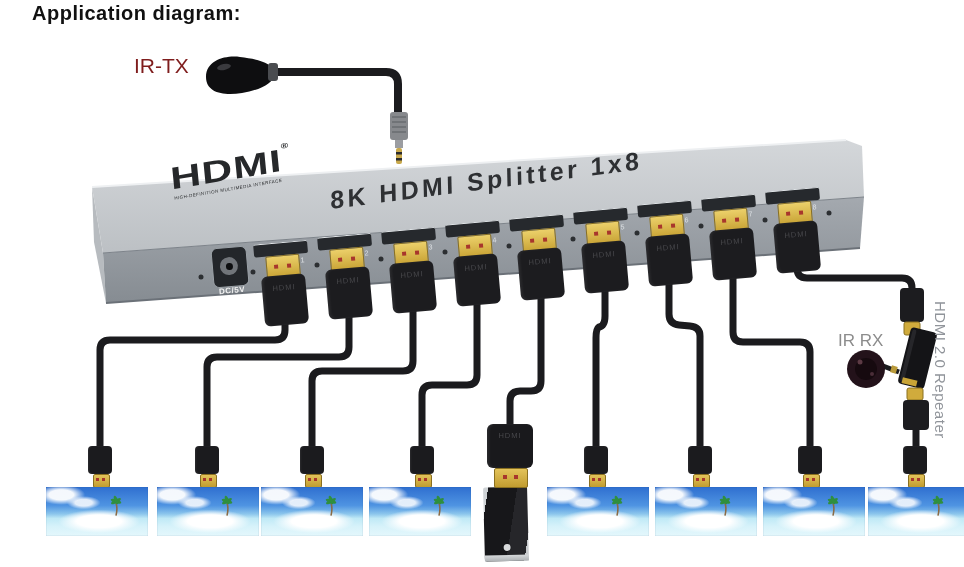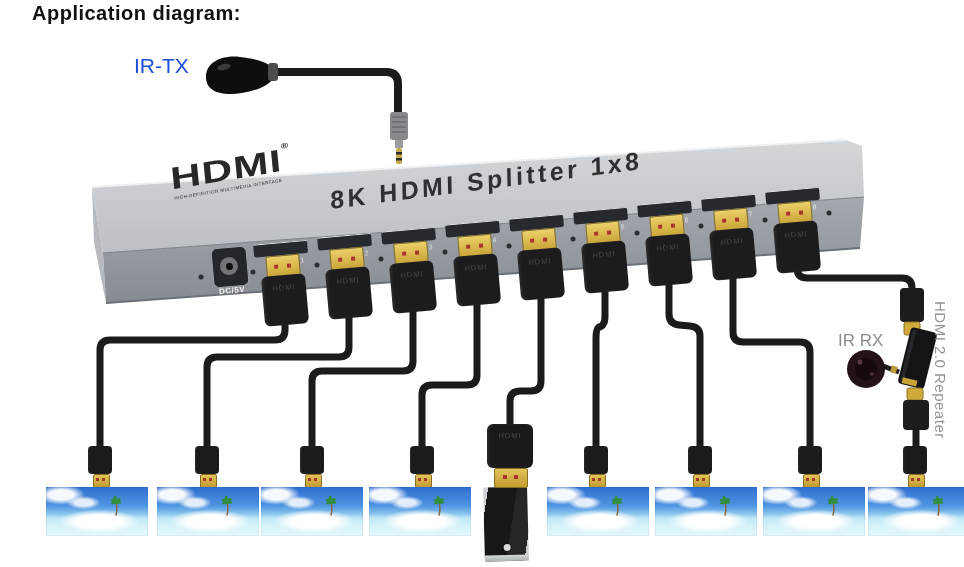--- a/index.html
+++ b/index.html
@@ -3,21 +3,21 @@
 <meta charset="utf-8">
 <style>
   html,body{margin:0;padding:0;background:#fff;}
   #stage{position:relative;width:964px;height:567px;background:#fff;overflow:hidden;
          font-family:"Liberation Sans",sans-serif;}
   .abs{position:absolute;}
   .layer{position:absolute;left:0;top:0;width:964px;height:567px;}
 
   
   #page-title{left:32px;top:2px;font-size:20px;font-weight:bold;color:#111;letter-spacing:.5px;}
-  #irtx-label{left:134px;top:54px;font-size:21px;color:#1d4ed8;}
+  #irtx-label{left:134px;top:54px;font-size:21px;color:#7f1d1d;}
   #irrx-label{left:838px;top:331px;font-size:17px;color:#8c8c8c;}
   #repeater-label{left:949px;top:301px;width:210px;font-size:15px;color:#90949a;
                   transform:rotate(90deg);transform-origin:0 0;letter-spacing:.5px;}
 
   
   #hdmi-logo{left:170px;top:154px;transform:rotate(-9.5deg) skewX(-4deg);color:#26282a;line-height:1;}
   #hdmi-logo .big{font-size:38px;font-weight:900;letter-spacing:1px;transform:scale(1.12,.82);
                   transform-origin:0 0;display:inline-block;}
   #hdmi-logo .reg{font-size:9px;vertical-align:top;position:relative;top:-2px;}
   #hdmi-logo .sub{font-size:4.5px;letter-spacing:.45px;margin-top:-4px;margin-left:2px;color:#2b2d2f;}

